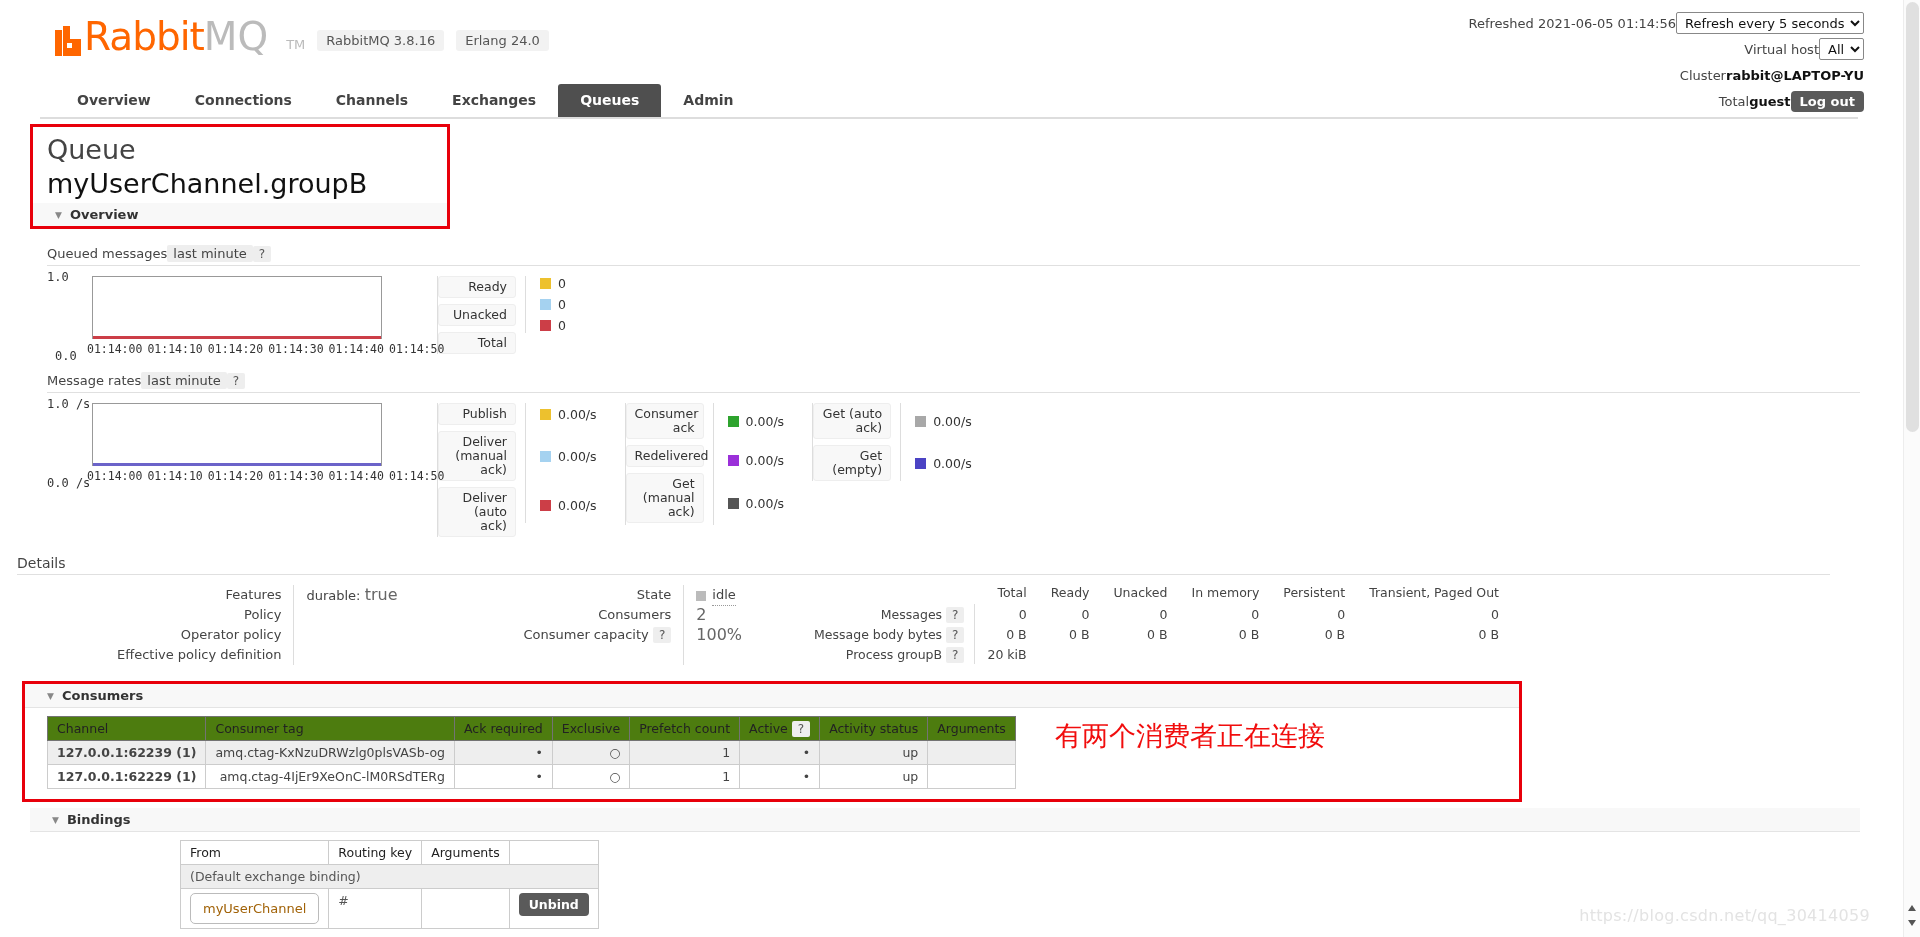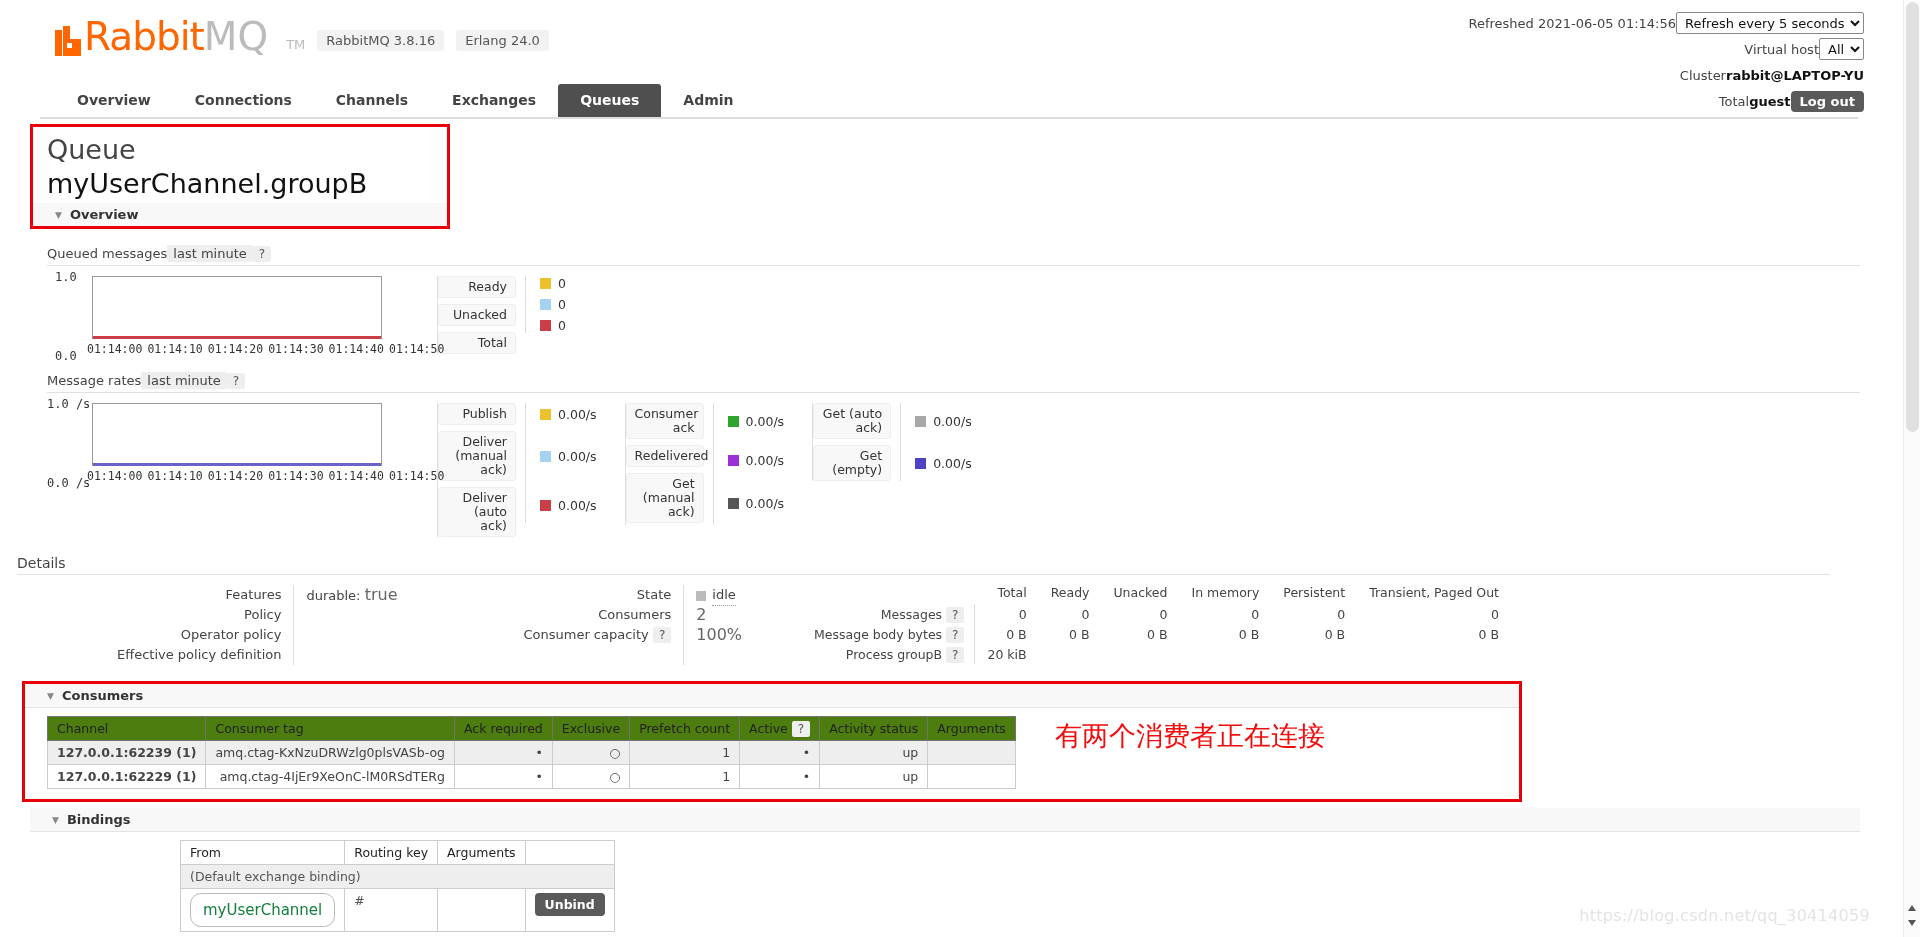--- a/index.html
+++ b/index.html
@@ -240,21 +240,21 @@
     position: absolute;
     left: 0; bottom: -1px;
     width: 100%; height: 3px;
   }
   .ylab {
     position: absolute;
     font-size: 12px;
     color: #333;
     font-family: "DejaVu Sans Mono", "Liberation Mono", monospace;
   }
-  .ylab.top { left: 8px; top: -6px; }
+  .ylab.top { left: 0; top: -6px; }
   .ylab.bot { left: 8px; bottom: -7px; }
   .xlabs {
     margin-left: 40px;
     margin-top: 3px;
     font-size: 11.5px;
     color: #333;
     font-family: "DejaVu Sans Mono", "Liberation Mono", monospace;
     display: flex;
     gap: 5px;
   }
@@ -410,25 +410,25 @@
     vertical-align: top;
   }
   td.defbind {
     background: #eee;
     color: #555;
     font-size: 12.5px;
   }
   .exch-btn {
     display: inline-block;
     border: 1px solid #bbb;
-    border-radius: 11px;
+    border-radius: 5px;
     background: #fff;
     padding: 7px 12px;
-    color: #15803d;
-    font-size: 15px;
+    color: #a16207;
+    font-size: 13px;
     cursor: pointer;
   }
   .unbind-btn {
     background: #5a5a5a;
     color: #fff;
     border: none;
     border-radius: 4px;
     font-size: 12.5px;
     font-weight: bold;
     padding: 4px 10px;

